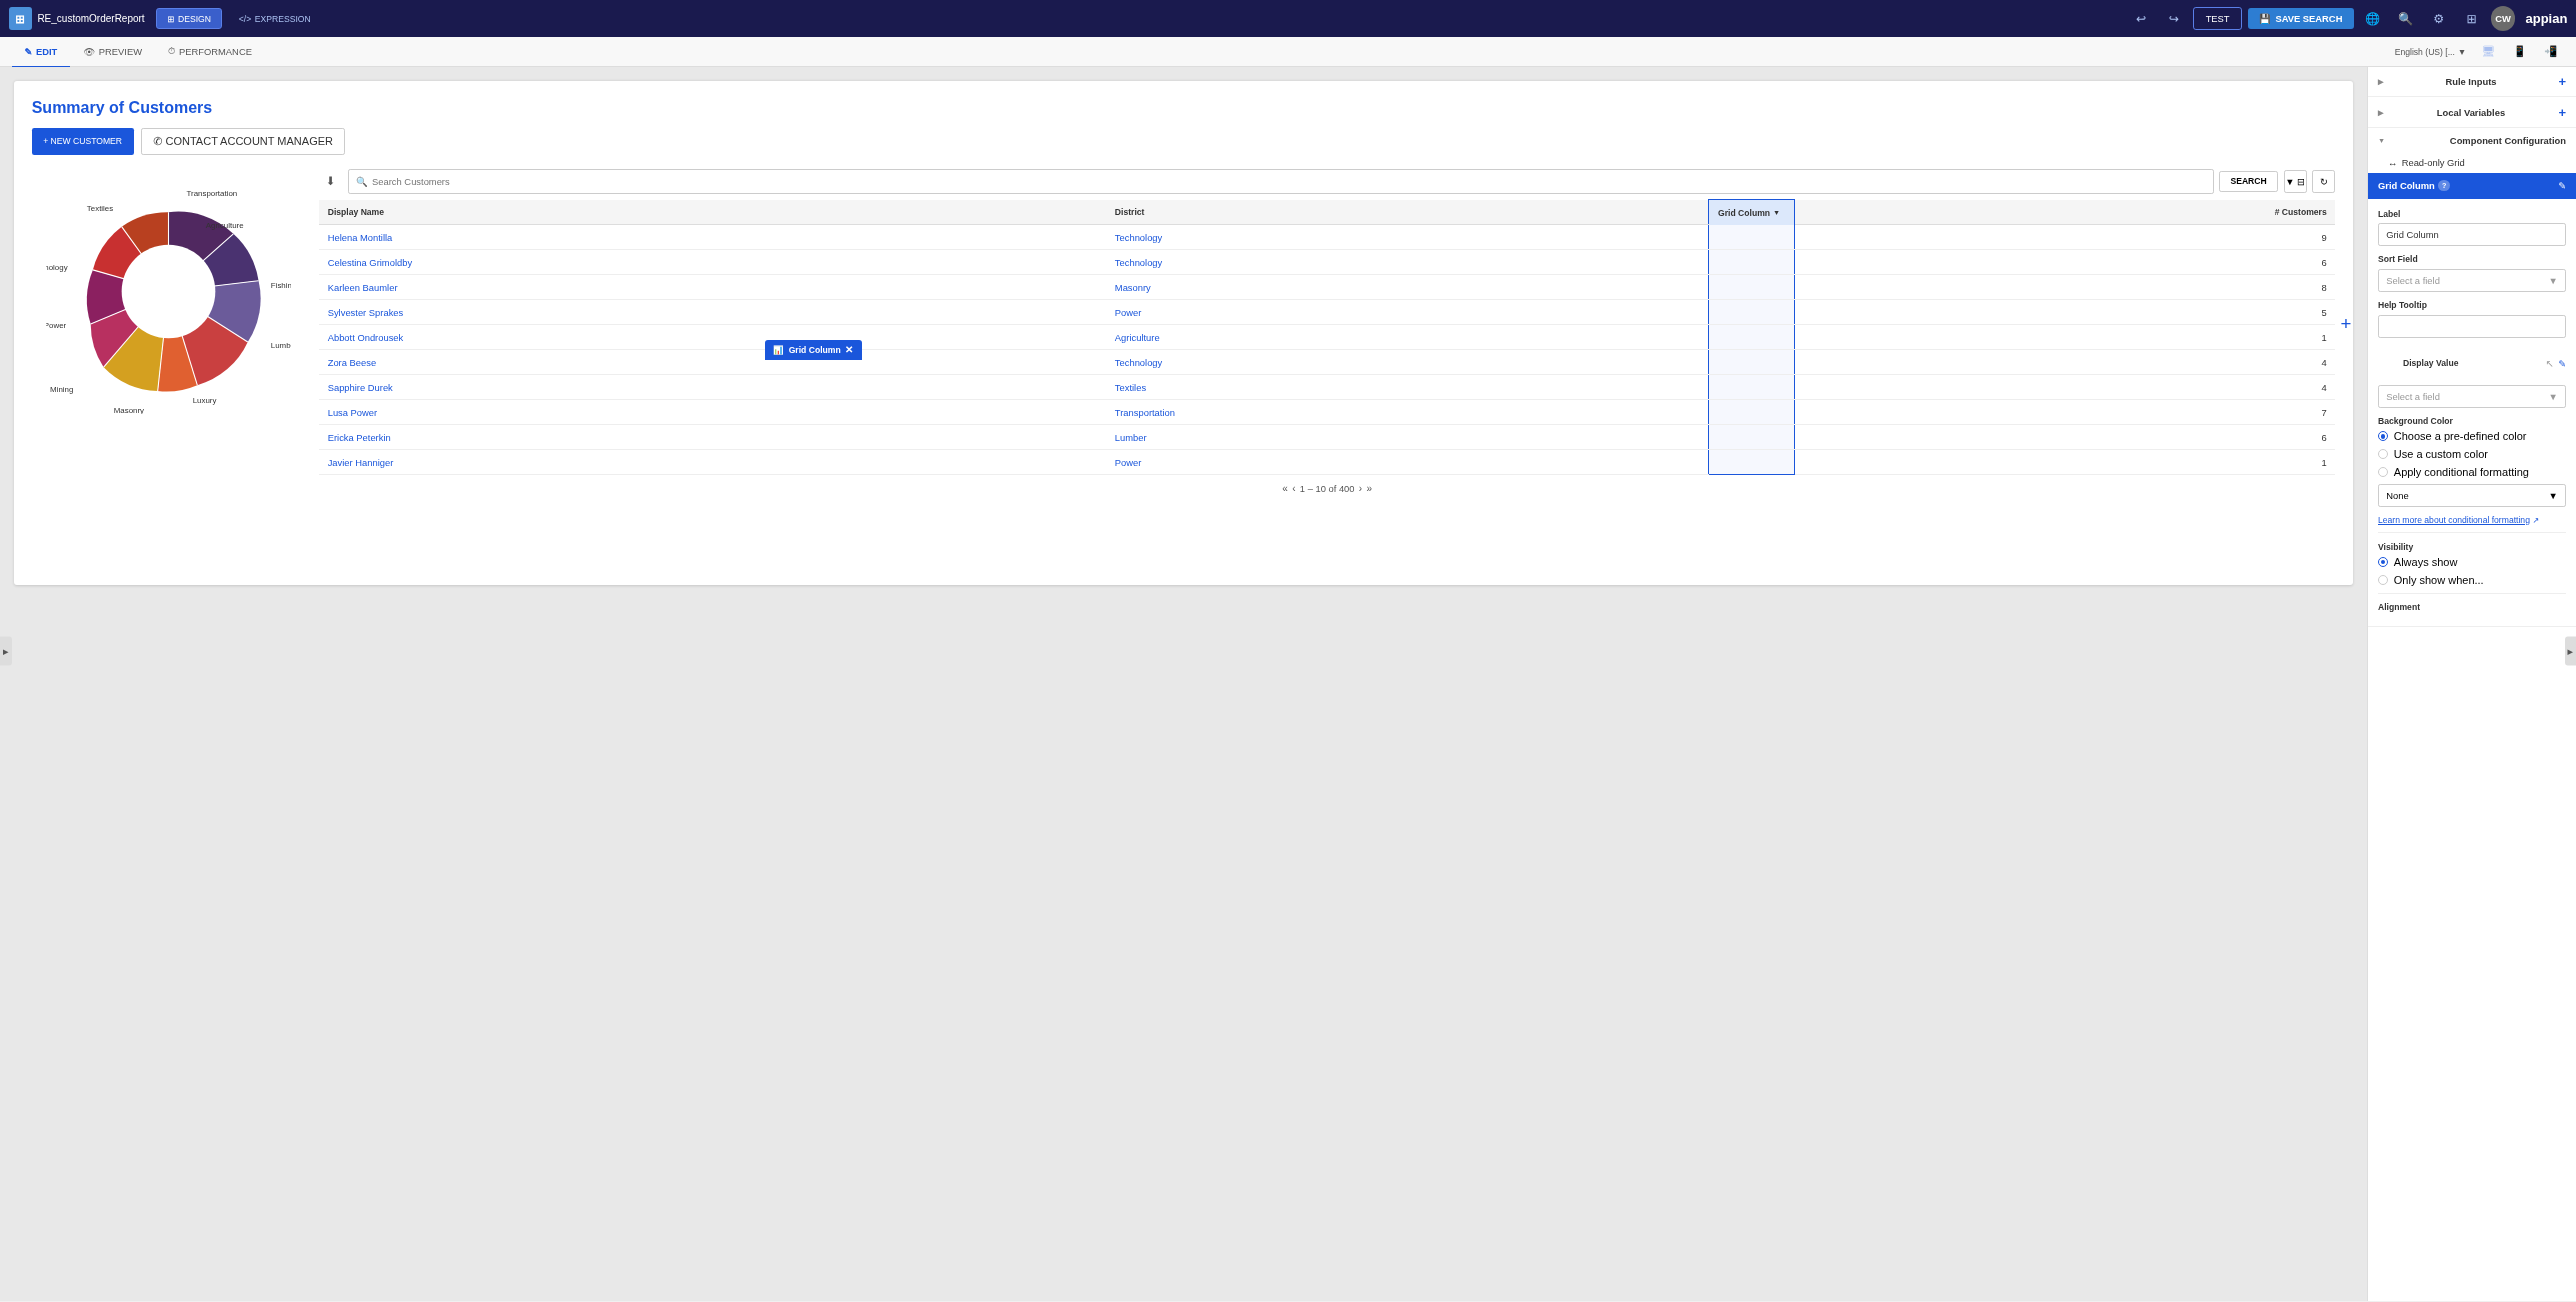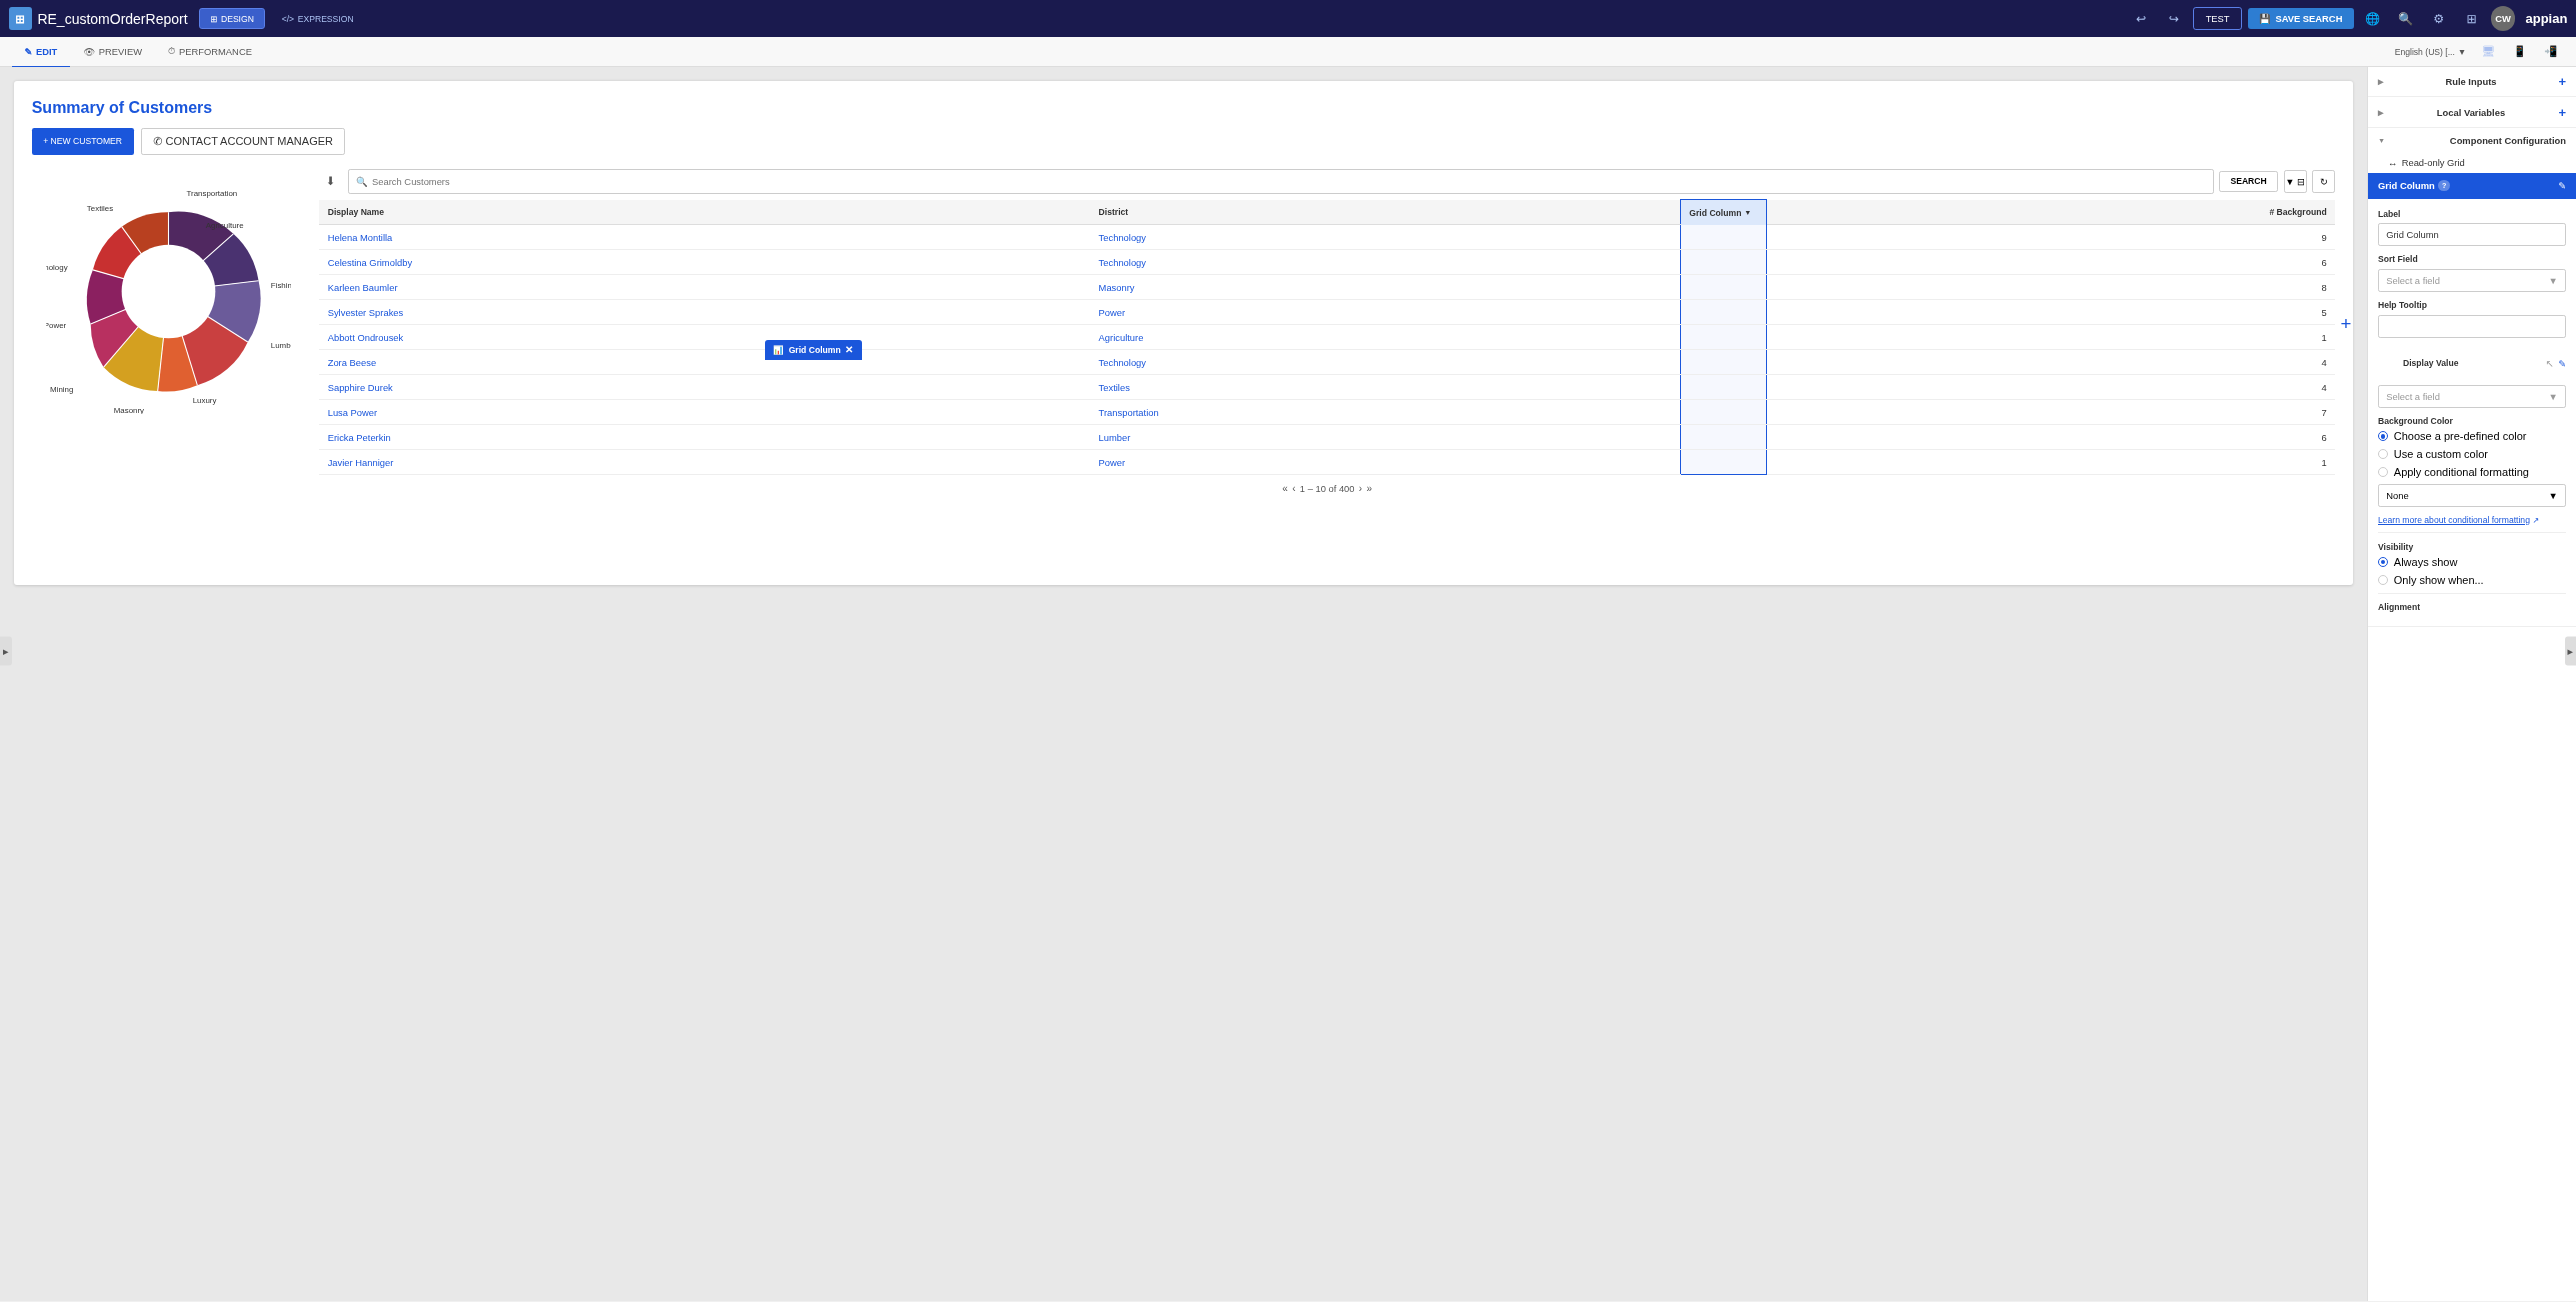--- a/index.html
+++ b/index.html
@@ -7,21 +7,21 @@
 
     
     .top-nav {
       display: flex; align-items: center; background: #1a1a4e; height: 37px;
       padding: 0 8.6px; gap: 5.8px;
     }
     .app-icon {
       width: 23px; height: 23px; background: #4a90d9; border-radius: 2.9px;
       display: flex; align-items: center; justify-content: center; color: white; font-size: 11.5px; font-weight: bold;
     }
-    .app-title { color: white; font-size: 14px; font-weight: 500; margin-right: 5.8px; }
+    .app-title { color: white; font-size: 10px; font-weight: 500; margin-right: 5.8px; }
     .nav-btn {
       padding: 4.3px 10px; border-radius: 2.9px; font-size: 8.6px; cursor: pointer; border: 0.7px solid transparent;
       display: flex; align-items: center; gap: 3.6px;
     }
     .nav-btn.active { background: #3a5fcb; color: white; border-color: #5a7fe8; }
     .nav-btn.inactive { background: transparent; color: #aac0f0; border-color: transparent; }
     .nav-spacer { flex: 1; }
     .nav-icon-btn {
       width: 27px; height: 27px; display: flex; align-items: center; justify-content: center;
       color: #aac0f0; cursor: pointer; font-size: 12.2px; border-radius: 2.9px;
@@ -343,21 +343,21 @@
             <thead>
               <tr>
                 <th>Display Name</th>
                 <th>District</th>
                 <th style="background:#dce8fb;border: 1.4px solid #1a56db;border-bottom:none;width:86px;">
                   <div style="display:flex;align-items:center;gap:2.9px;">
                     <span>Grid Column</span>
                     <span style="font-size:7.2px;">▼</span>
                   </div>
                 </th>
-                <th style="text-align:right;"># Background</th>
+                <th style="text-align:right;"># Customers</th>
               </tr>
             </thead>
             <tbody id="table-body">
             <tr>
       <td><span class="link-text">Helena Montilla</span></td>
       <td><span class="district-text">Technology</span></td>
       <td style="border-left:1.4px solid #1a56db;border-right:1.4px solid #1a56db;background:rgba(26,86,219,0.04);"></td>
       <td class="num-cell">9</td>
     </tr>
                 <tr>

